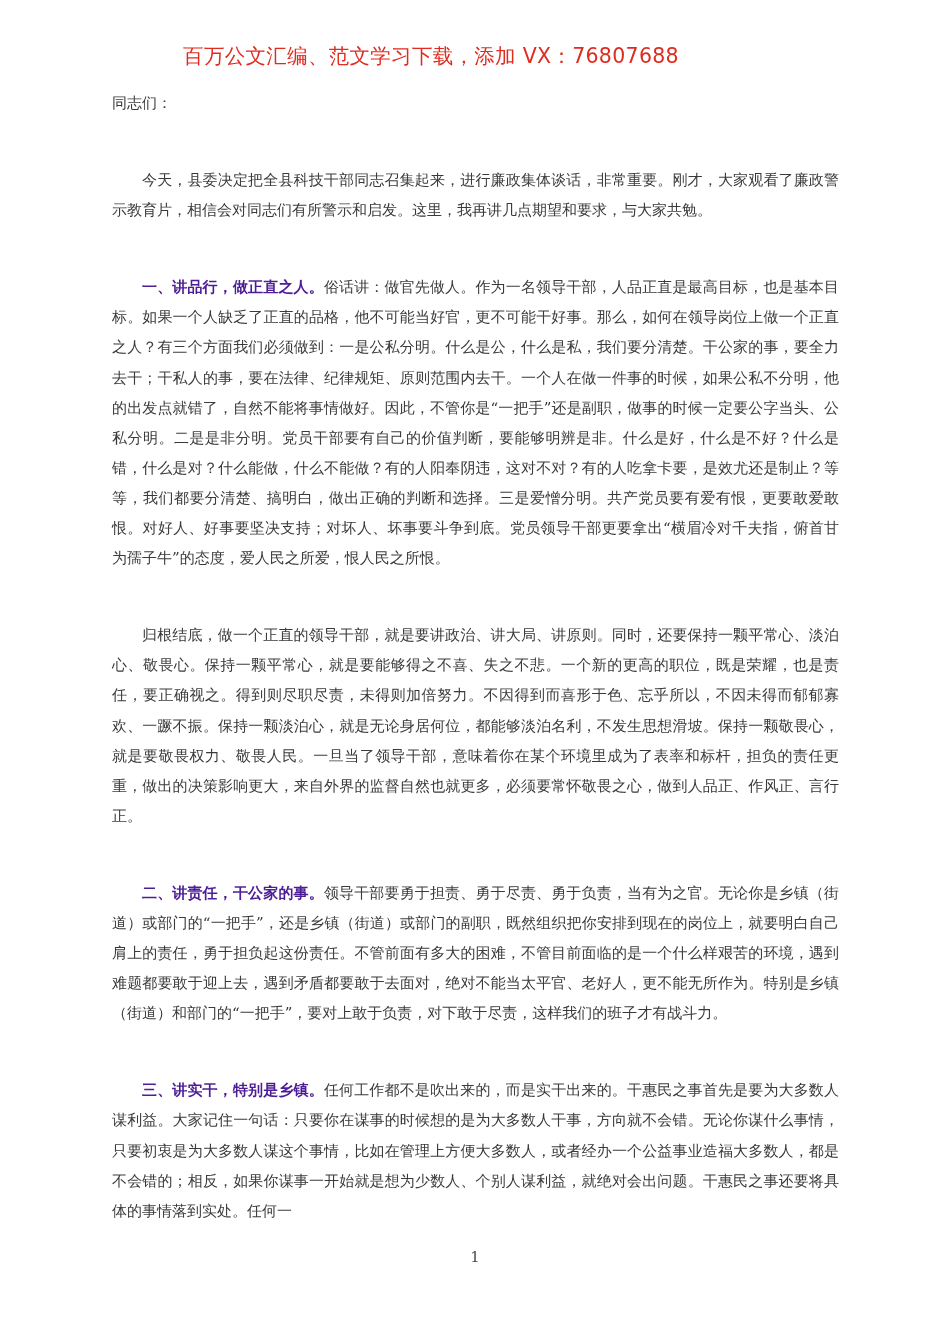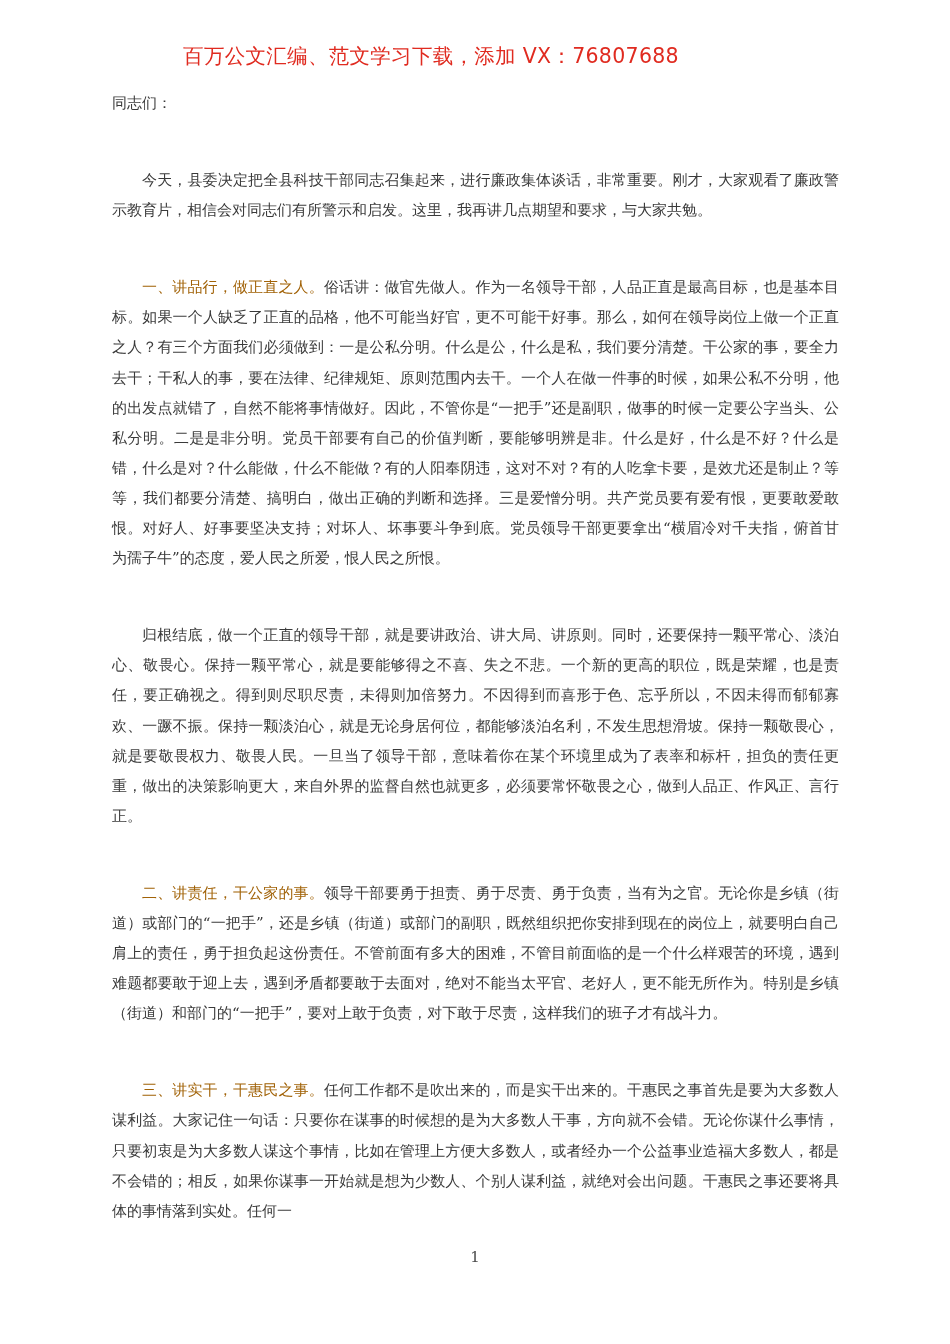--- a/index.html
+++ b/index.html
@@ -52,22 +52,22 @@
     margin-top: 47px;
   }
   p.salutation {
     text-indent: 0;
     margin-bottom: 8px;
   }
   p.spaced {
     margin-top: 12px;
   }
   .lead {
-    font-weight: normal;
-    color: #a16207;
+    font-weight: bold;
+    color: #4c1d95;
   }
   .page-number {
     position: absolute;
     left: 0;
     top: 1248px;
     width: 950px;
     text-align: center;
     font-size: 15px;
     color: #4a4a4a;
     font-family: "DejaVu Serif", "Liberation Serif", serif;
@@ -94,20 +94,20 @@
 
     <p class="para indent spaced">
       <span class="lead"></span><span>归根结底，做一个正直的领导干部，就是要讲政治、讲大局、讲原则。同时，还要保持一颗平常心、淡泊心、敬畏心。保持一颗平常心，就是要能够得之不喜、失之不悲。一个新的更高的职位，既是荣耀，也是责任，要正确视之。得到则尽职尽责，未得则加倍努力。不因得到而喜形于色、忘乎所以，不因未得而郁郁寡欢、一蹶不振。保持一颗淡泊心，就是无论身居何位，都能够淡泊名利，不发生思想滑坡。保持一颗敬畏心，就是要敬畏权力、敬畏人民。一旦当了领导干部，意味着你在某个环境里成为了表率和标杆，担负的责任更重，做出的决策影响更大，来自外界的监督自然也就更多，必须要常怀敬畏之心，做到人品正、作风正、言行正。</span>
     </p>
 
     <p class="para indent spaced">
       <span class="lead">二、讲责任，干公家的事。</span><span>领导干部要勇于担责、勇于尽责、勇于负责，当有为之官。无论你是乡镇（街道）或部门的“一把手”，还是乡镇（街道）或部门的副职，既然组织把你安排到现在的岗位上，就要明白自己肩上的责任，勇于担负起这份责任。不管前面有多大的困难，不管目前面临的是一个什么样艰苦的环境，遇到难题都要敢于迎上去，遇到矛盾都要敢于去面对，绝对不能当太平官、老好人，更不能无所作为。特别是乡镇（街道）和部门的“一把手”，要对上敢于负责，对下敢于尽责，这样我们的班子才有战斗力。</span>
     </p>
 
     <p class="para indent spaced">
-      <span class="lead">三、讲实干，干惠民之事。</span><span>任何工作都不是吹出来的，而是实干出来的。干惠民之事首先是要为大多数人谋利益。大家记住一句话：只要你在谋事的时候想的是为大多数人干事，方向就不会错。无论你谋什么事情，只要初衷是为大多数人谋这个事情，比如在管理上方便大多数人，或者经办一个公益事业造福大多数人，都是不会错的；相反，如果你谋事一开始就是想为少数人、个别人谋利益，就绝对会出问题。干惠民之事还要将具体的事情落到实处。任何一</span>
+      <span class="lead">三、讲实干，特别是乡镇。</span><span>任何工作都不是吹出来的，而是实干出来的。干惠民之事首先是要为大多数人谋利益。大家记住一句话：只要你在谋事的时候想的是为大多数人干事，方向就不会错。无论你谋什么事情，只要初衷是为大多数人谋这个事情，比如在管理上方便大多数人，或者经办一个公益事业造福大多数人，都是不会错的；相反，如果你谋事一开始就是想为少数人、个别人谋利益，就绝对会出问题。干惠民之事还要将具体的事情落到实处。任何一</span>
     </p>
 
   </div>
 
   <div class="page-number">1</div>
 
 </div>
 
 </body></html>

